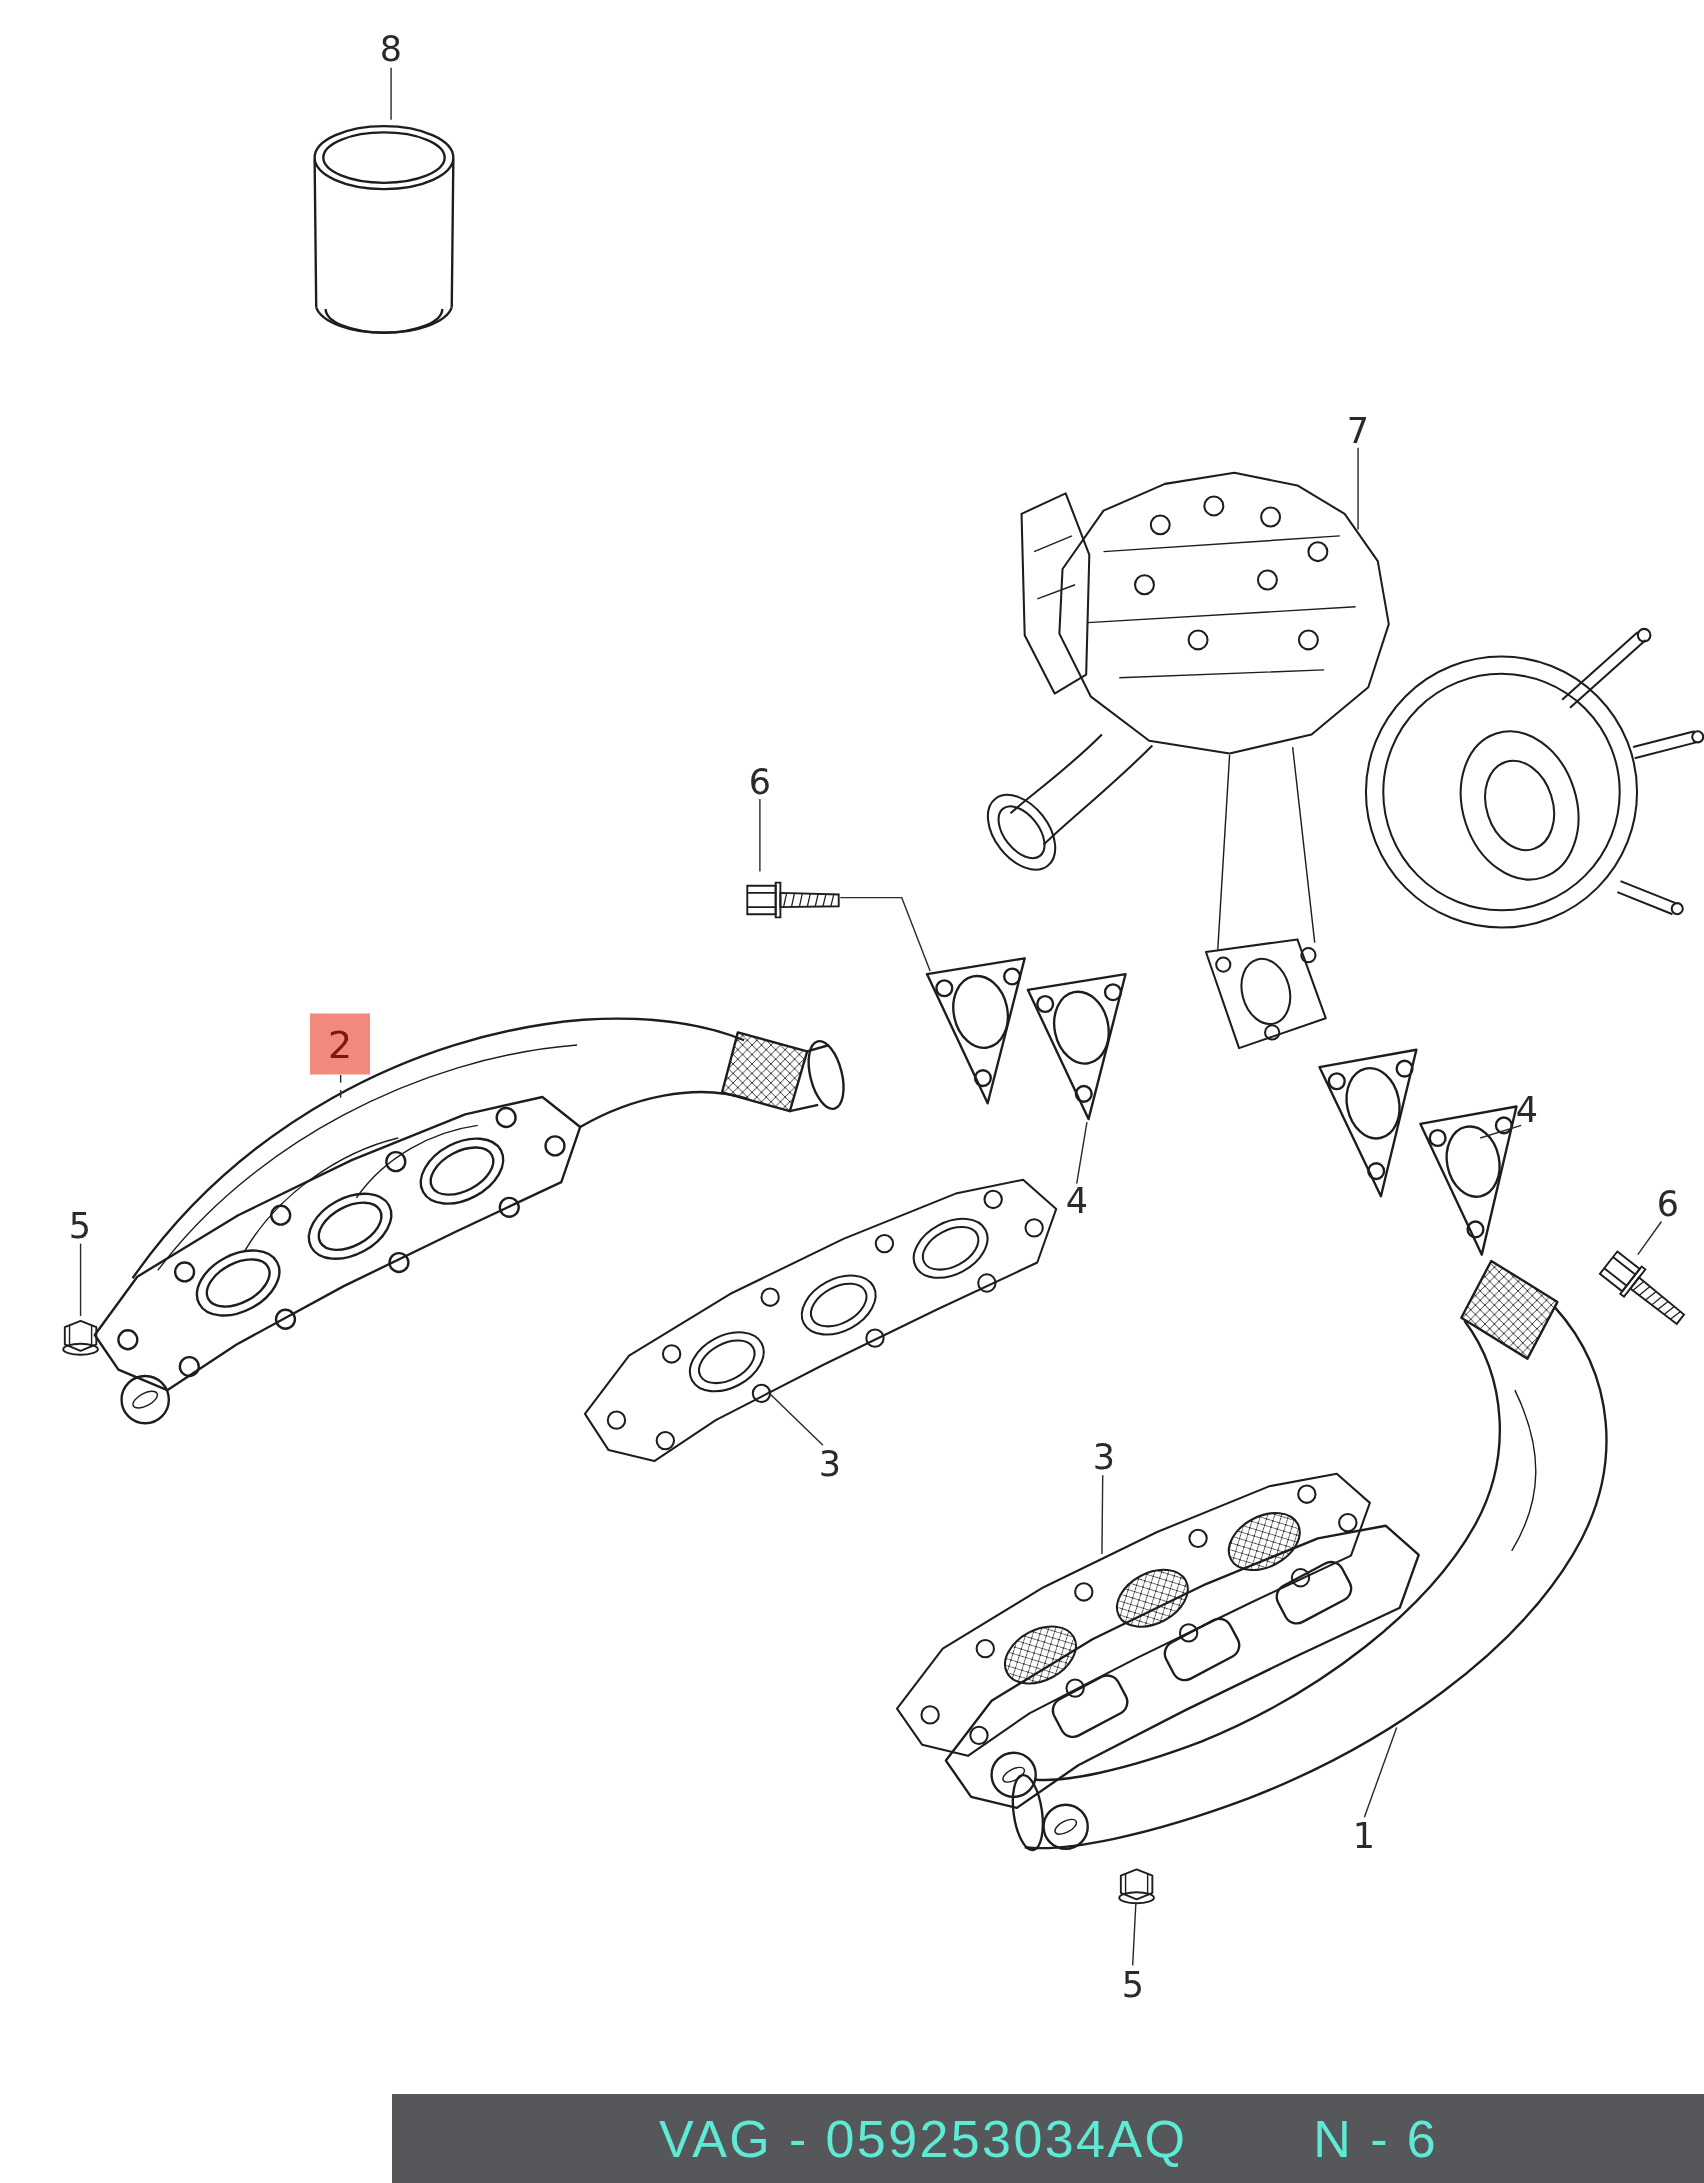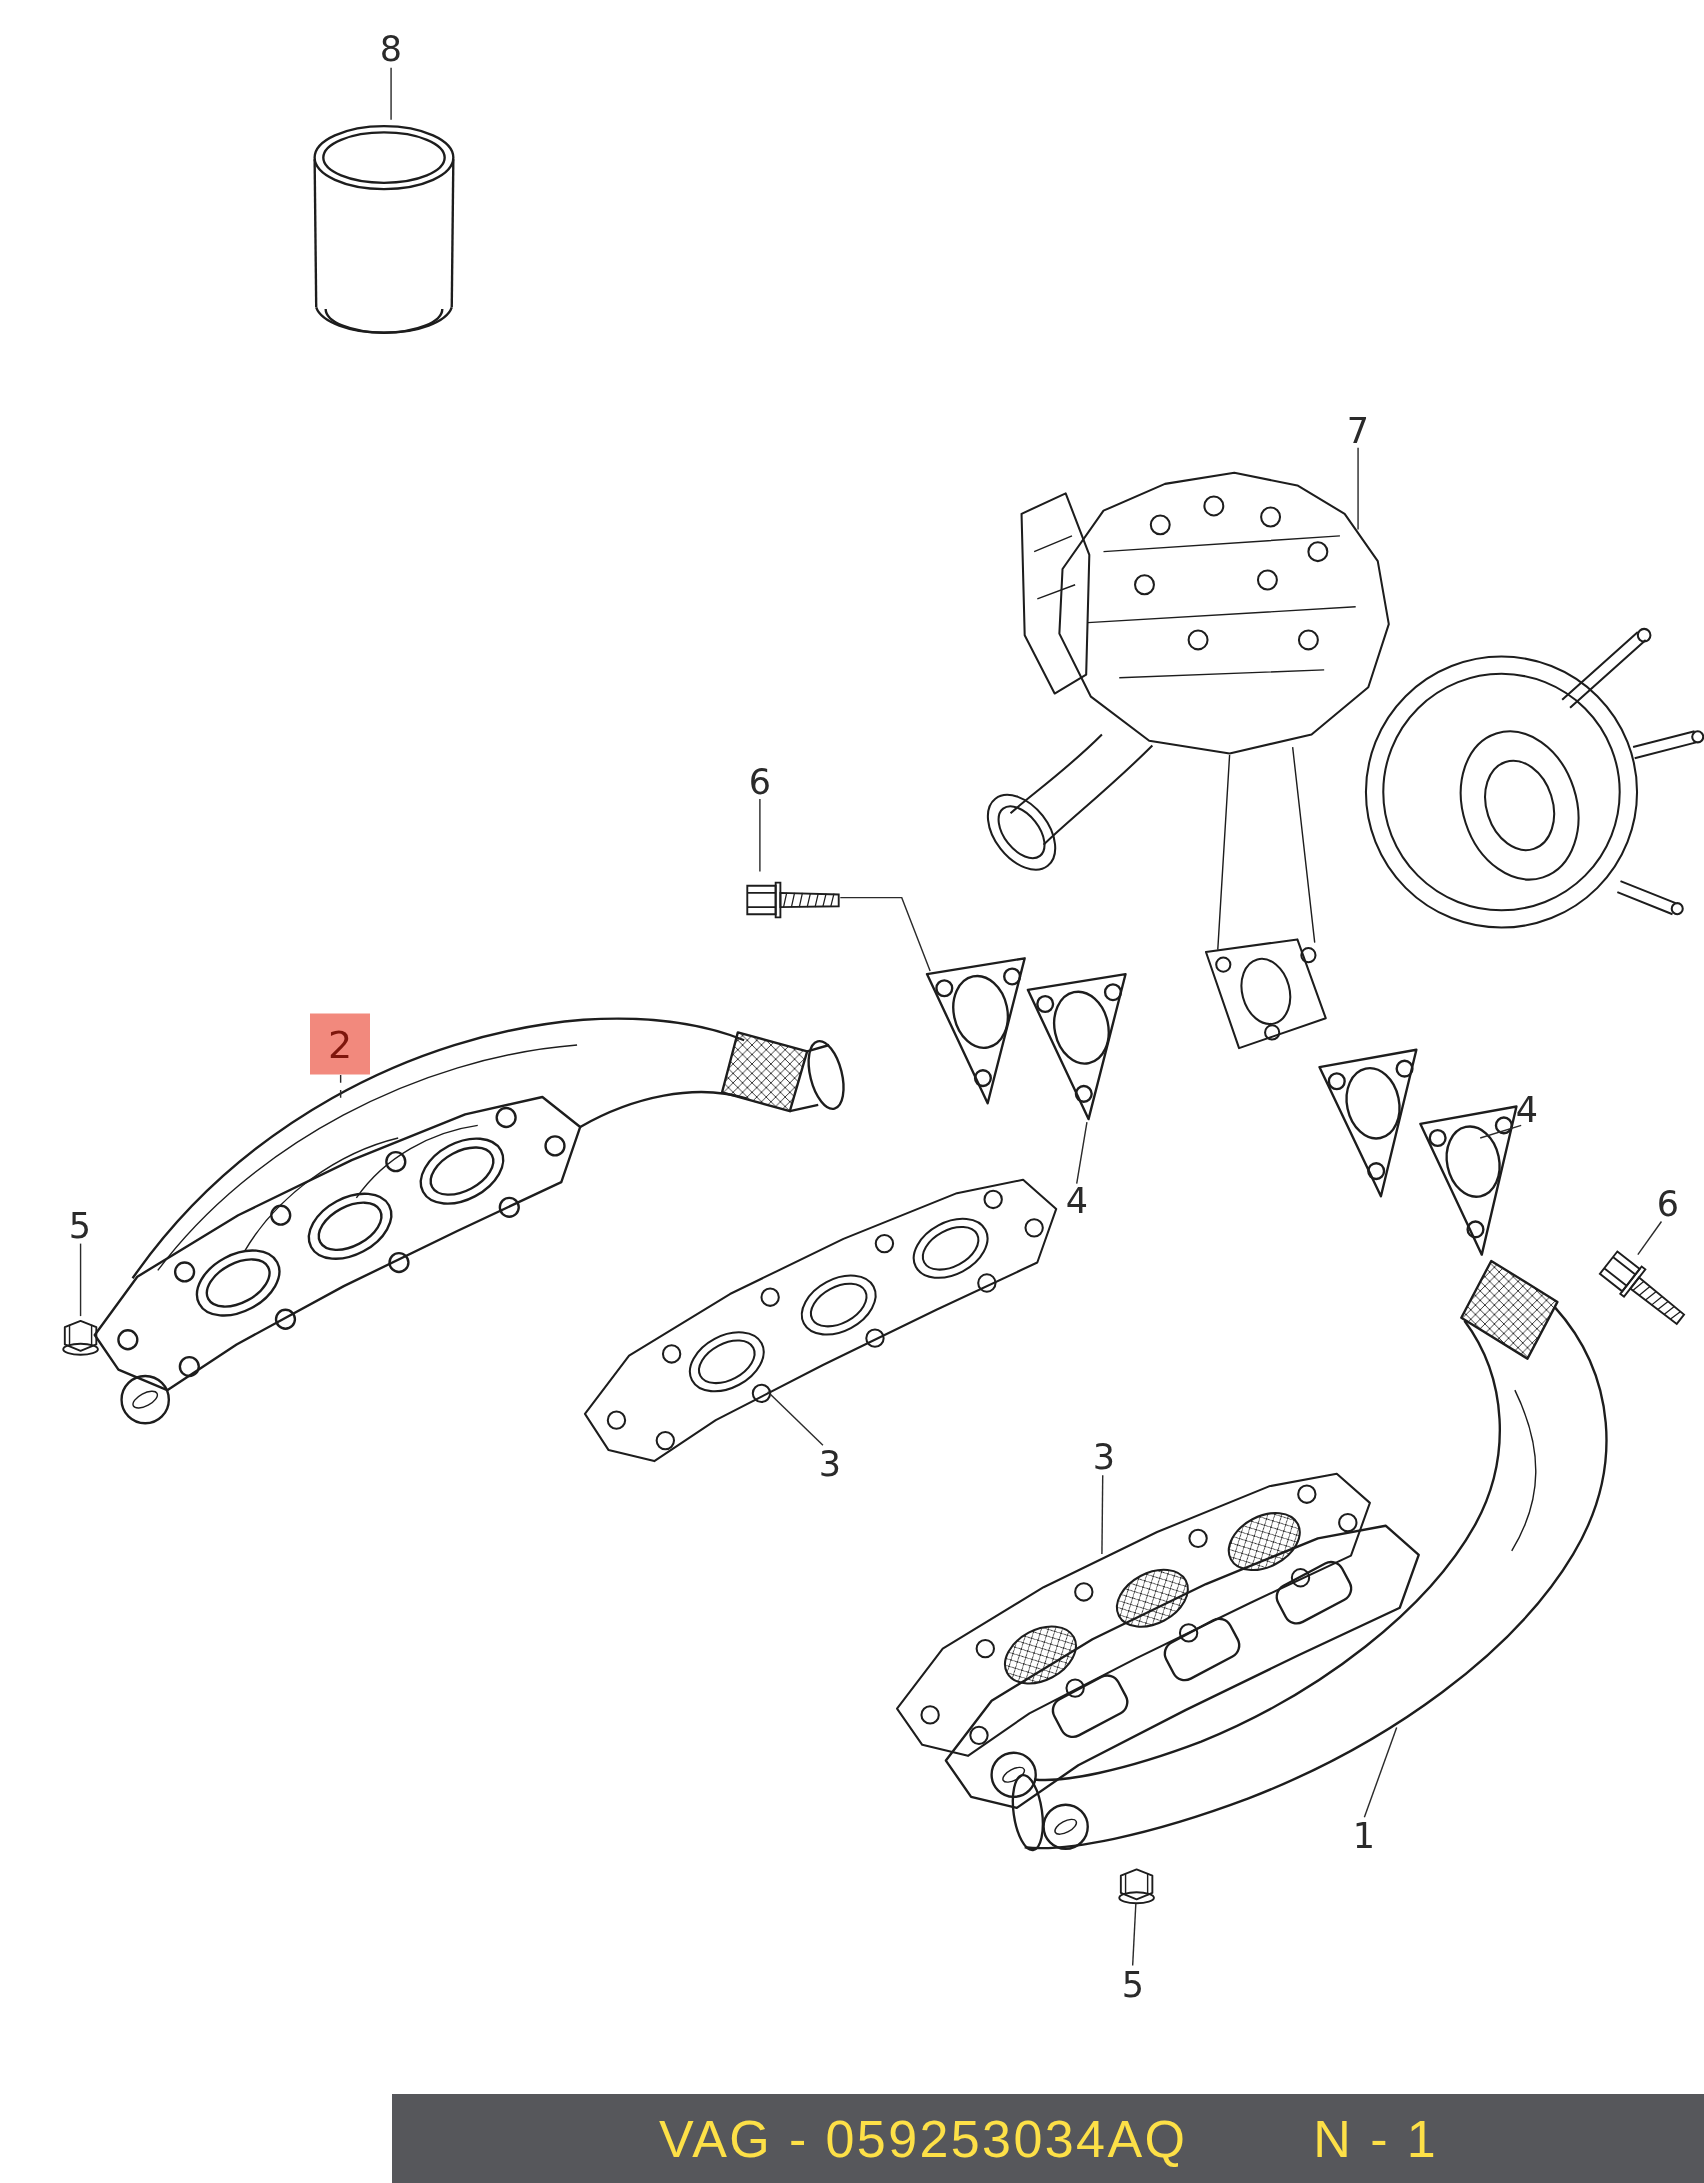--- a/index.html
+++ b/index.html
@@ -6,21 +6,21 @@
   #page{position:relative;width:1705px;height:2183px;background:#ffffff;overflow:hidden;
         font-family:"DejaVu Sans",sans-serif;}
   #diagram-svg{position:absolute;left:0;top:0;width:1705px;height:2183px;}
   .callout{position:absolute;transform:translate(-50%,-50%);
            font:400 35px/1 "DejaVu Sans",sans-serif;color:#2a2a2a;
            user-select:none;white-space:nowrap;}
   .callout-highlight{width:60px;height:61px;display:flex;align-items:center;justify-content:center;
            background:#f2897d;color:#7e160c;font-size:38px;}
   .footer{position:absolute;left:392px;right:0;bottom:0;height:89px;background:#56575b;
           display:flex;align-items:center;justify-content:center;gap:126px;
-          color:#fde047;font:400 52px/1 "Liberation Sans",sans-serif;letter-spacing:2.4px;}
+          color:#5eead4;font:400 52px/1 "Liberation Sans",sans-serif;letter-spacing:2.4px;}
 </style>
 </head>
 <body>
 
 <div id="page">
 
   <svg id="diagram-svg" viewBox="0 0 2163 2770" xmlns="http://www.w3.org/2000/svg">
     <defs>
       <pattern id="xh" patternUnits="userSpaceOnUse" width="12" height="12">
         <path d="M0,12 L12,0 M0,0 L12,12 M-3,3 L3,-3 M9,15 L15,9 M-3,9 L3,15 M9,-3 L15,3" stroke="#333333" stroke-width="1.2" fill="none"></path>
@@ -230,17 +230,17 @@
   <div class="callout" style="left:1527px;top:1110px">4</div>
   <div class="callout" style="left:1668px;top:1204px">6</div>
   <div class="callout" style="left:80px;top:1226px">5</div>
   <div class="callout" style="left:830px;top:1464px">3</div>
   <div class="callout" style="left:1104px;top:1457px">3</div>
   <div class="callout" style="left:1364px;top:1836px">1</div>
   <div class="callout" style="left:1133px;top:1985px">5</div>
 
   <div class="footer">
     <span>VAG - 059253034AQ</span>
-    <span>N - 1</span>
+    <span>N - 6</span>
   </div>
 
 </div>
 
 
 </body></html>

